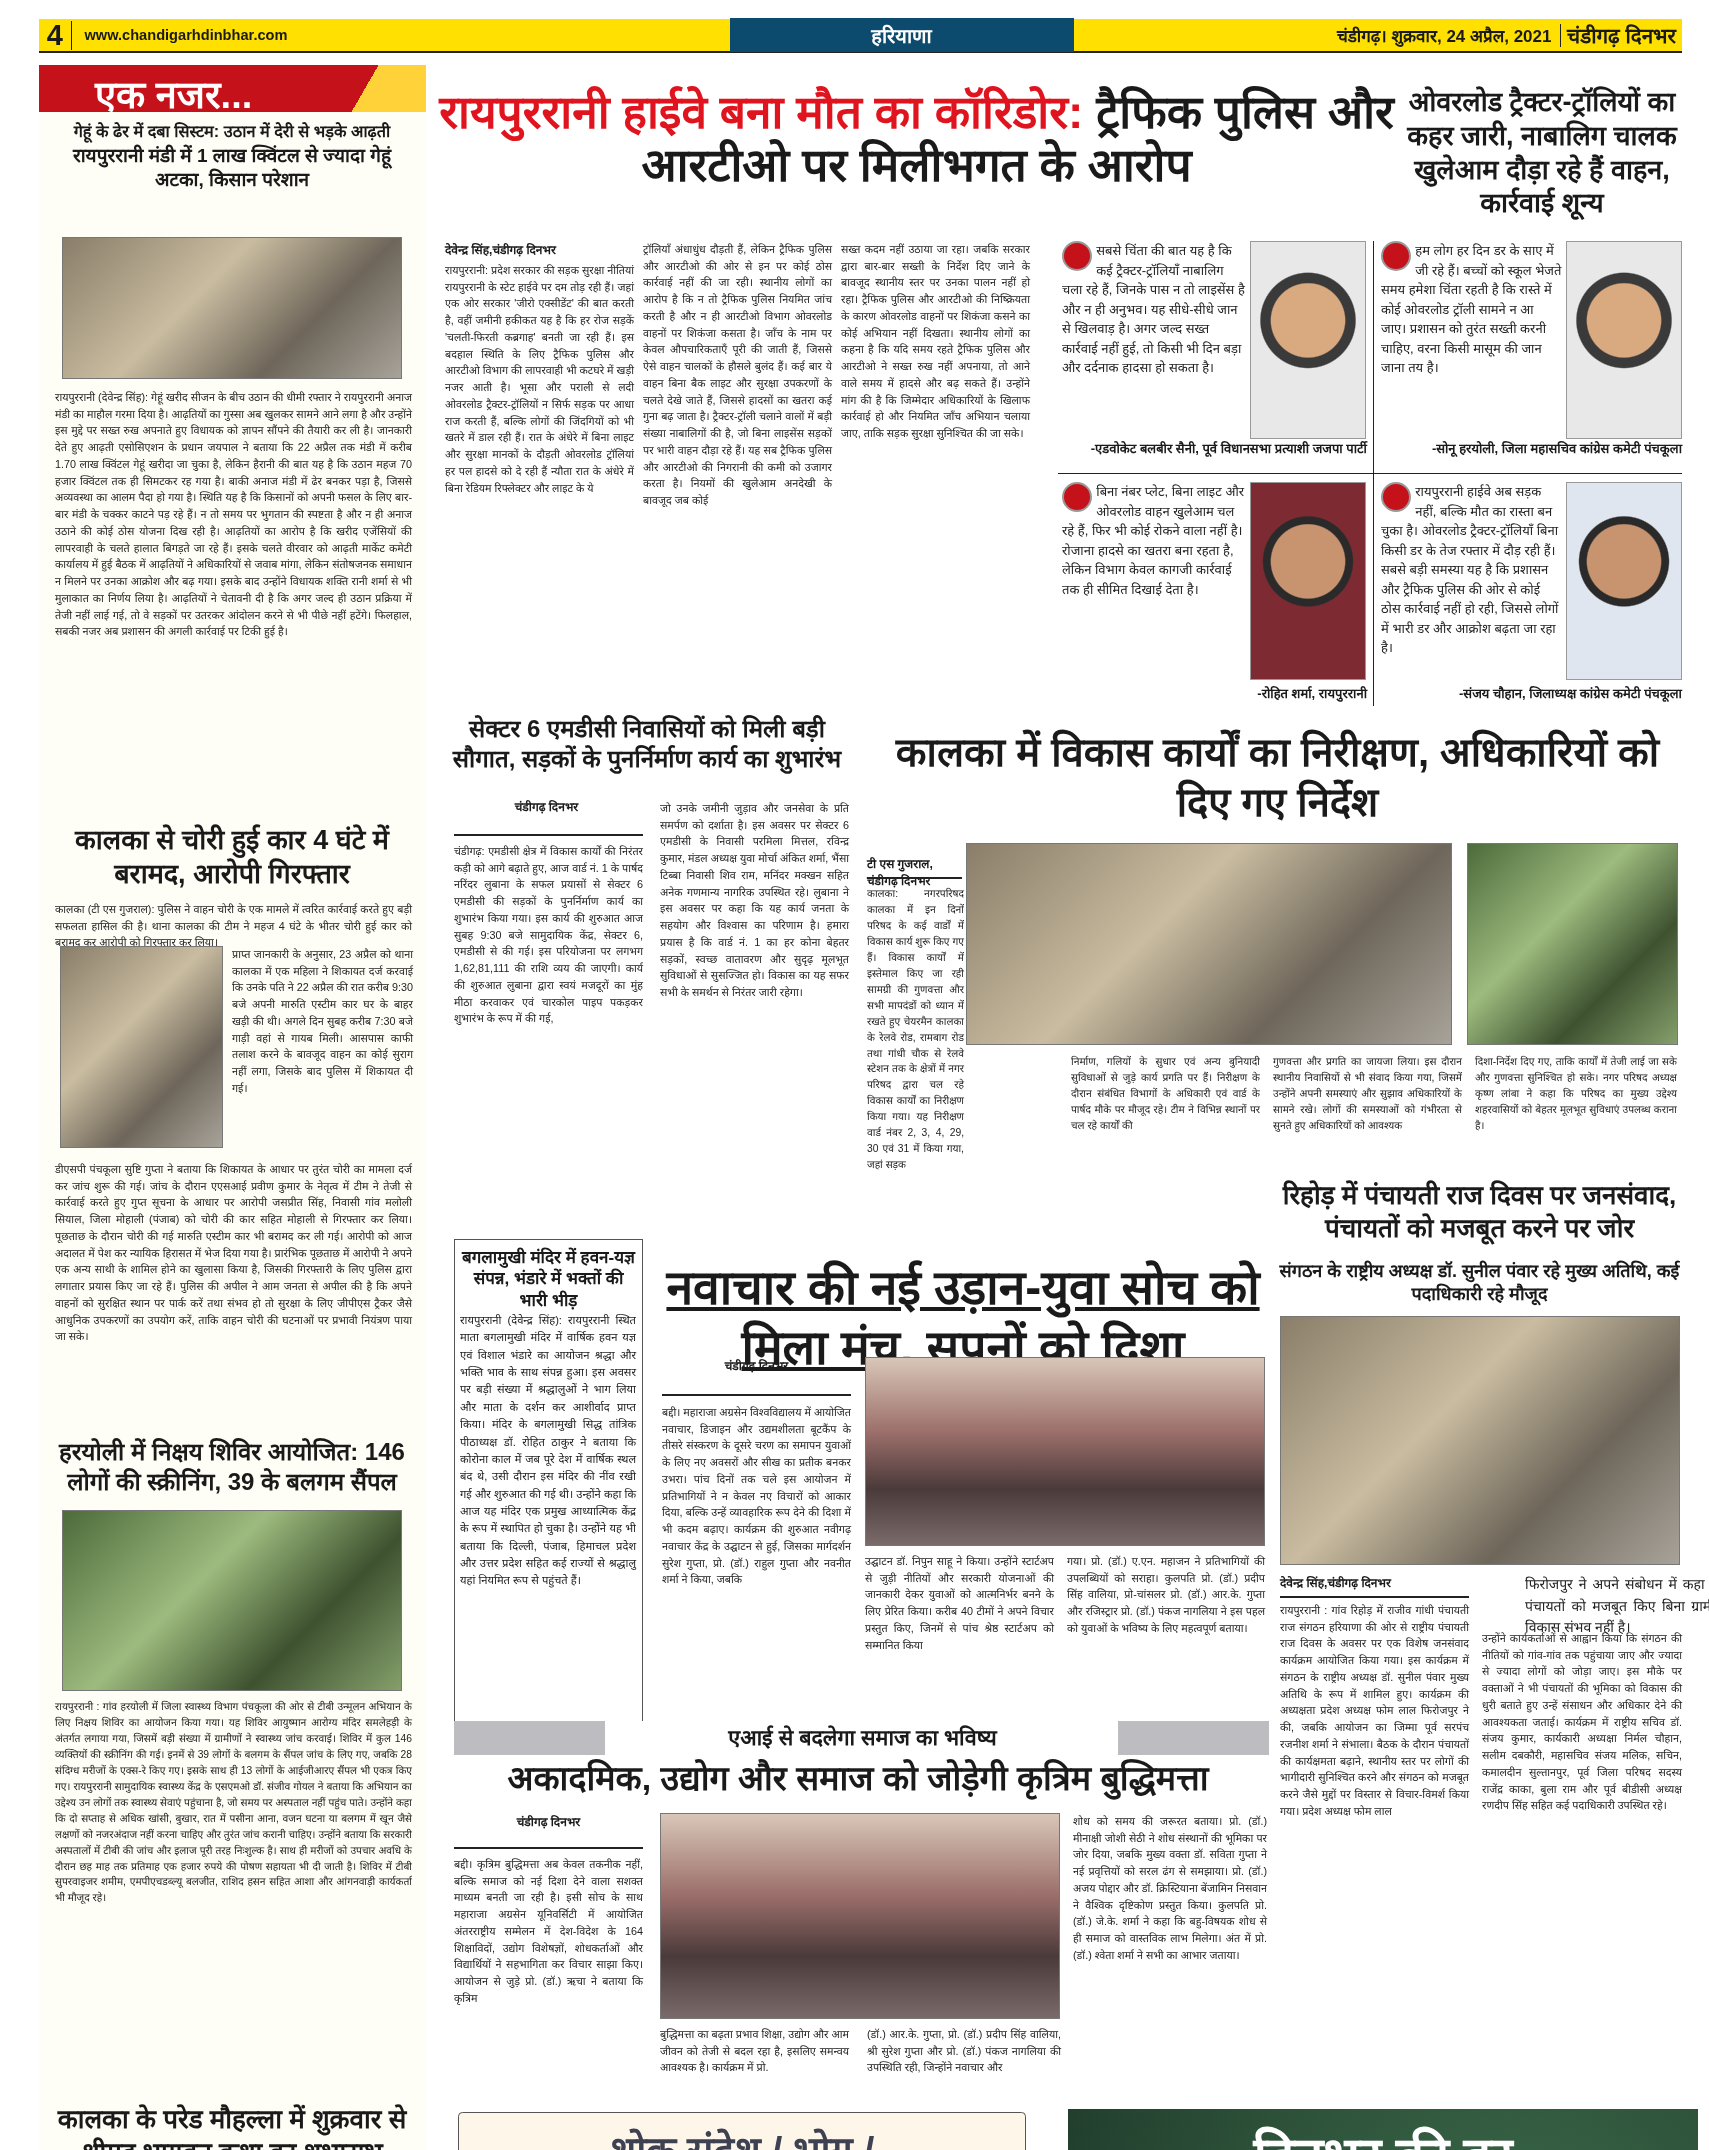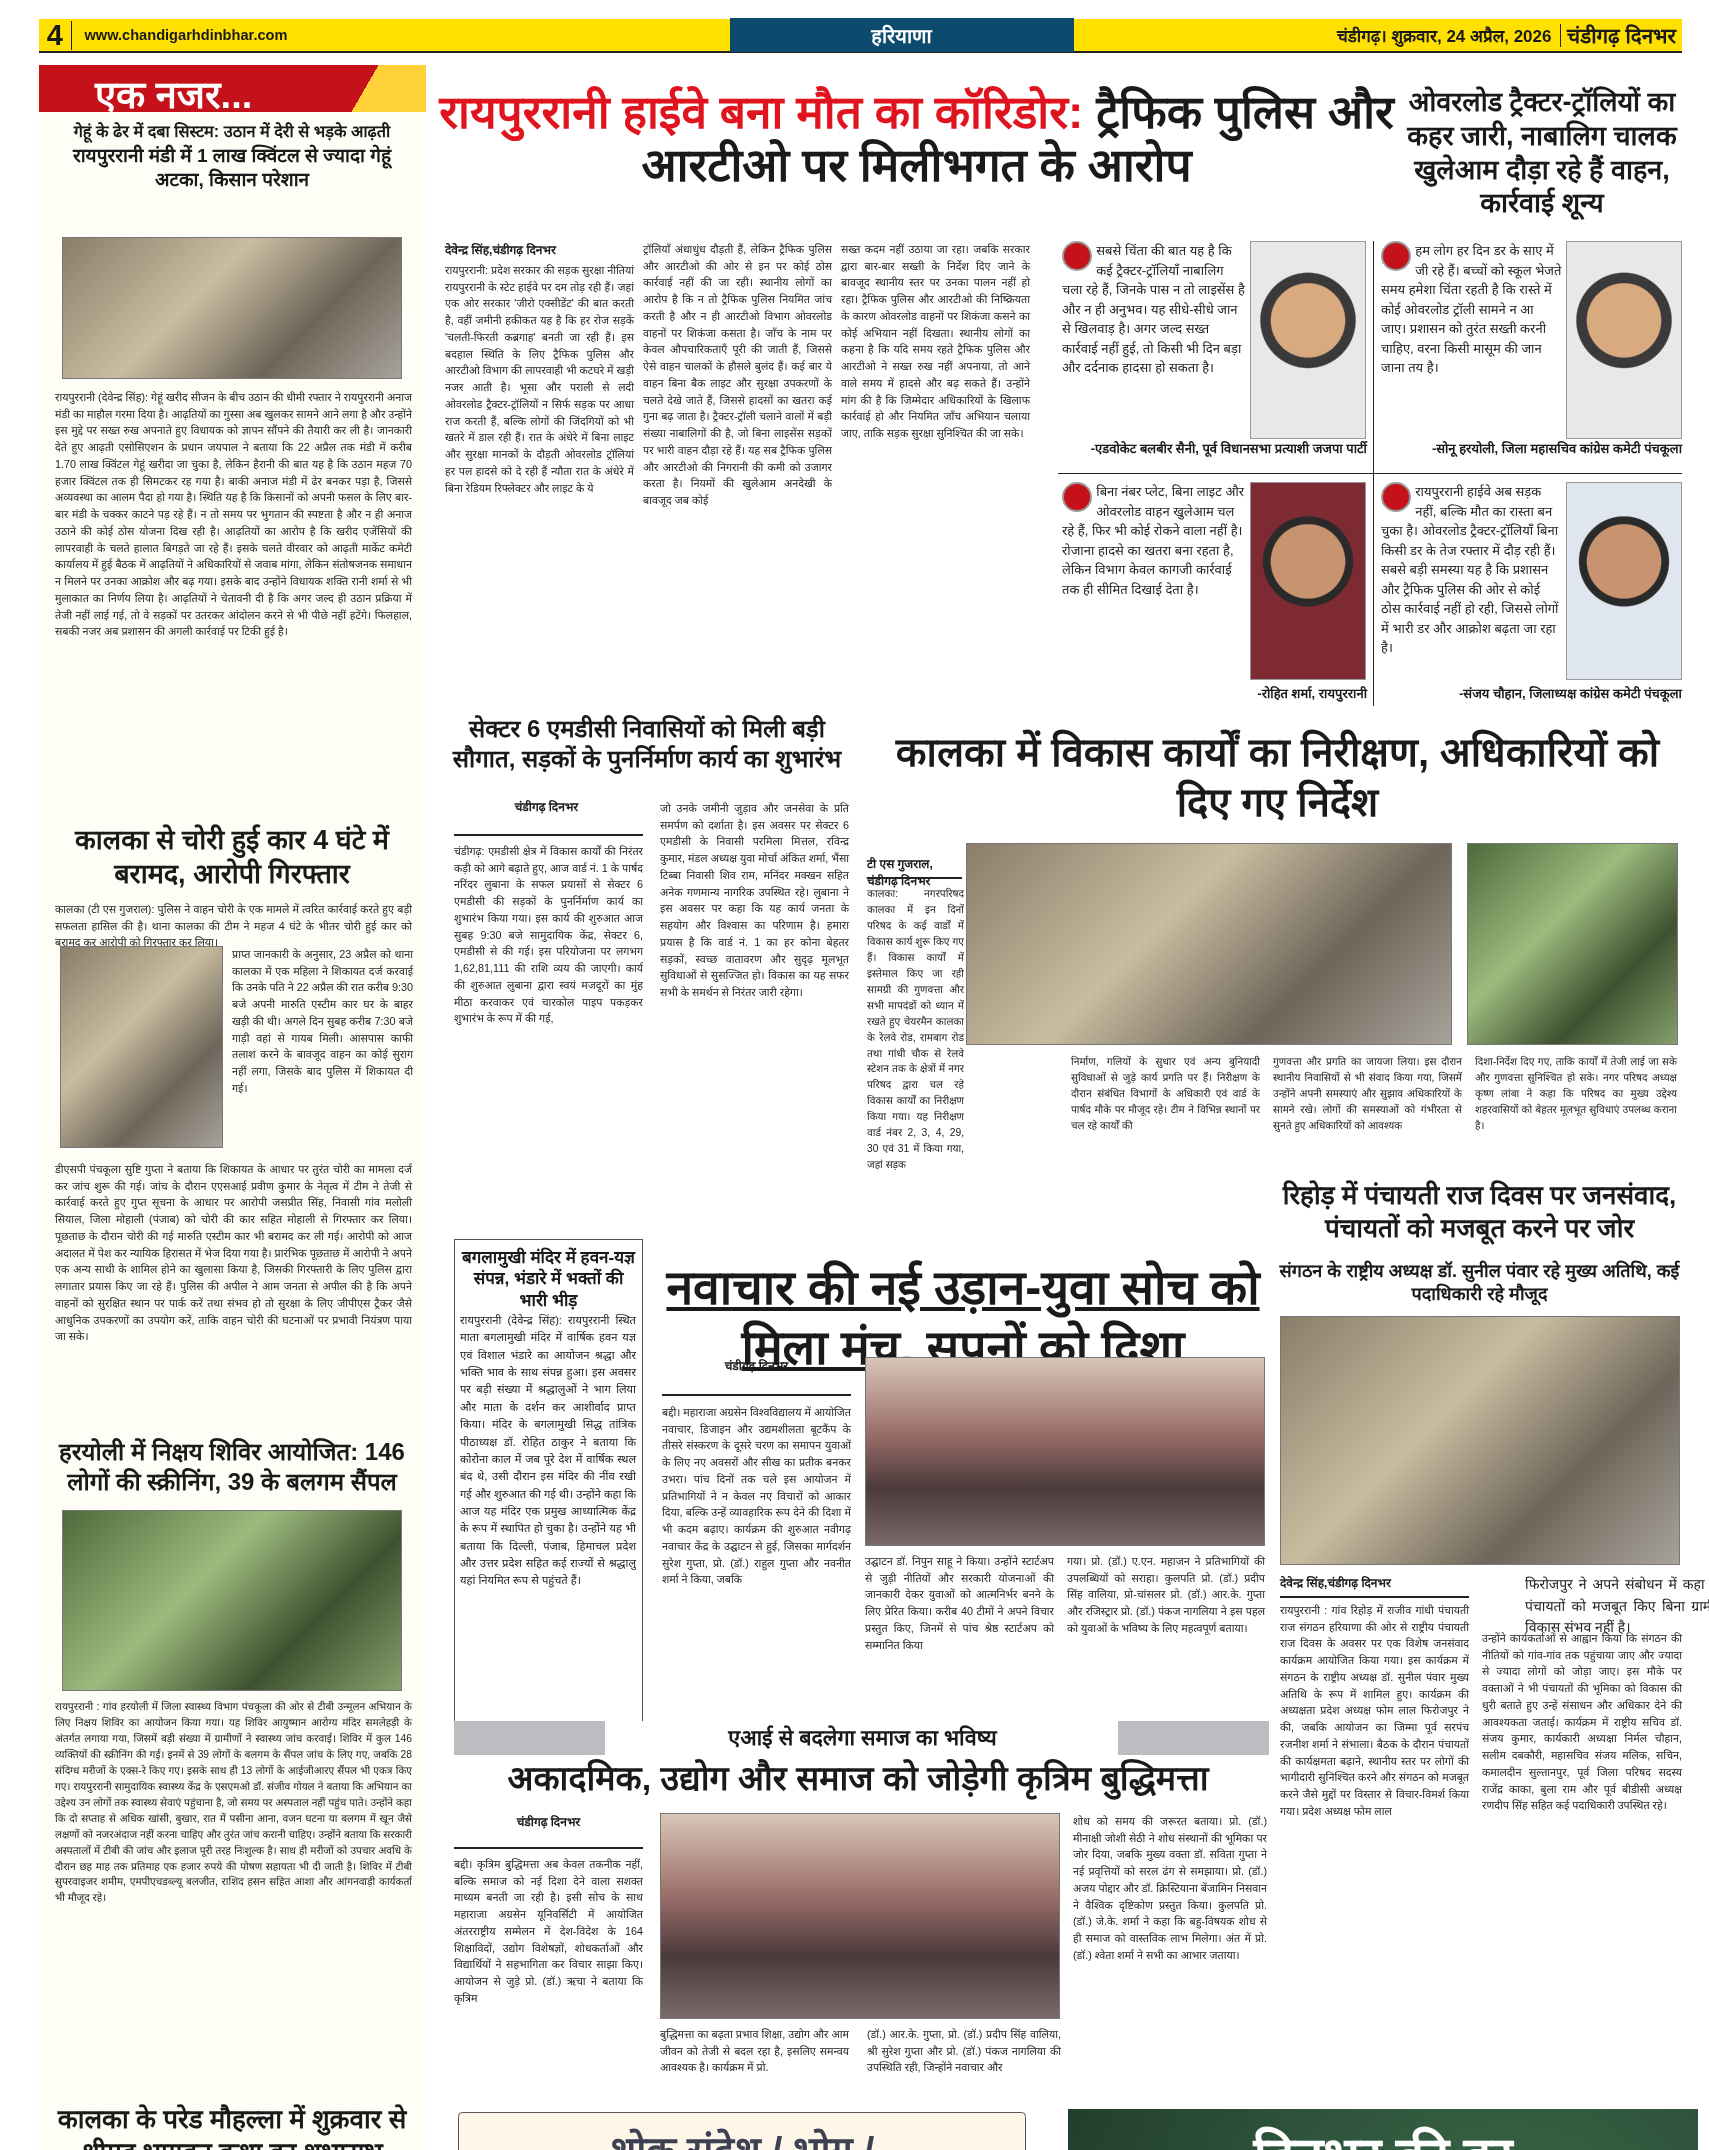--- a/index.html
+++ b/index.html
@@ -31,21 +31,21 @@
 .ad-title{font-size:39px;font-weight:bold;color:#3e4152;text-align:center;line-height:1.1}
 .wa{background:radial-gradient(circle at 70% 30%,#3c6b4a,#1b3326);color:#fff}
 </style>
 </head>
 <body>
 
 <div class="abs masthead">
   <div class="pg-num">4</div>
   <div class="site">www.chandigarhdinbhar.com</div>
   <div class="section">हरियाणा</div>
-  <div class="dateline">चंडीगढ़। शुक्रवार, 24 अप्रैल, 2026</div>
+  <div class="dateline">चंडीगढ़। शुक्रवार, 24 अप्रैल, 2021</div>
   <div class="brand">चंडीगढ़ दिनभर</div>
 </div>
 
 <div class="abs col-left"></div>
 <div class="abs ek-najar">
     <span>एक नजर...</span>
   </div>
 
 <div class="abs kicker" style="left:47px;top:120px;width:370px;">गेहूं के ढेर में दबा सिस्टम: उठान में देरी से भड़के आढ़ती</div>
 <div class="abs hl" style="left:47px;top:144px;width:370px;font-size:19px;">रायपुररानी मंडी में 1 लाख क्विंटल से ज्यादा गेहूं अटका, किसान परेशान</div>

